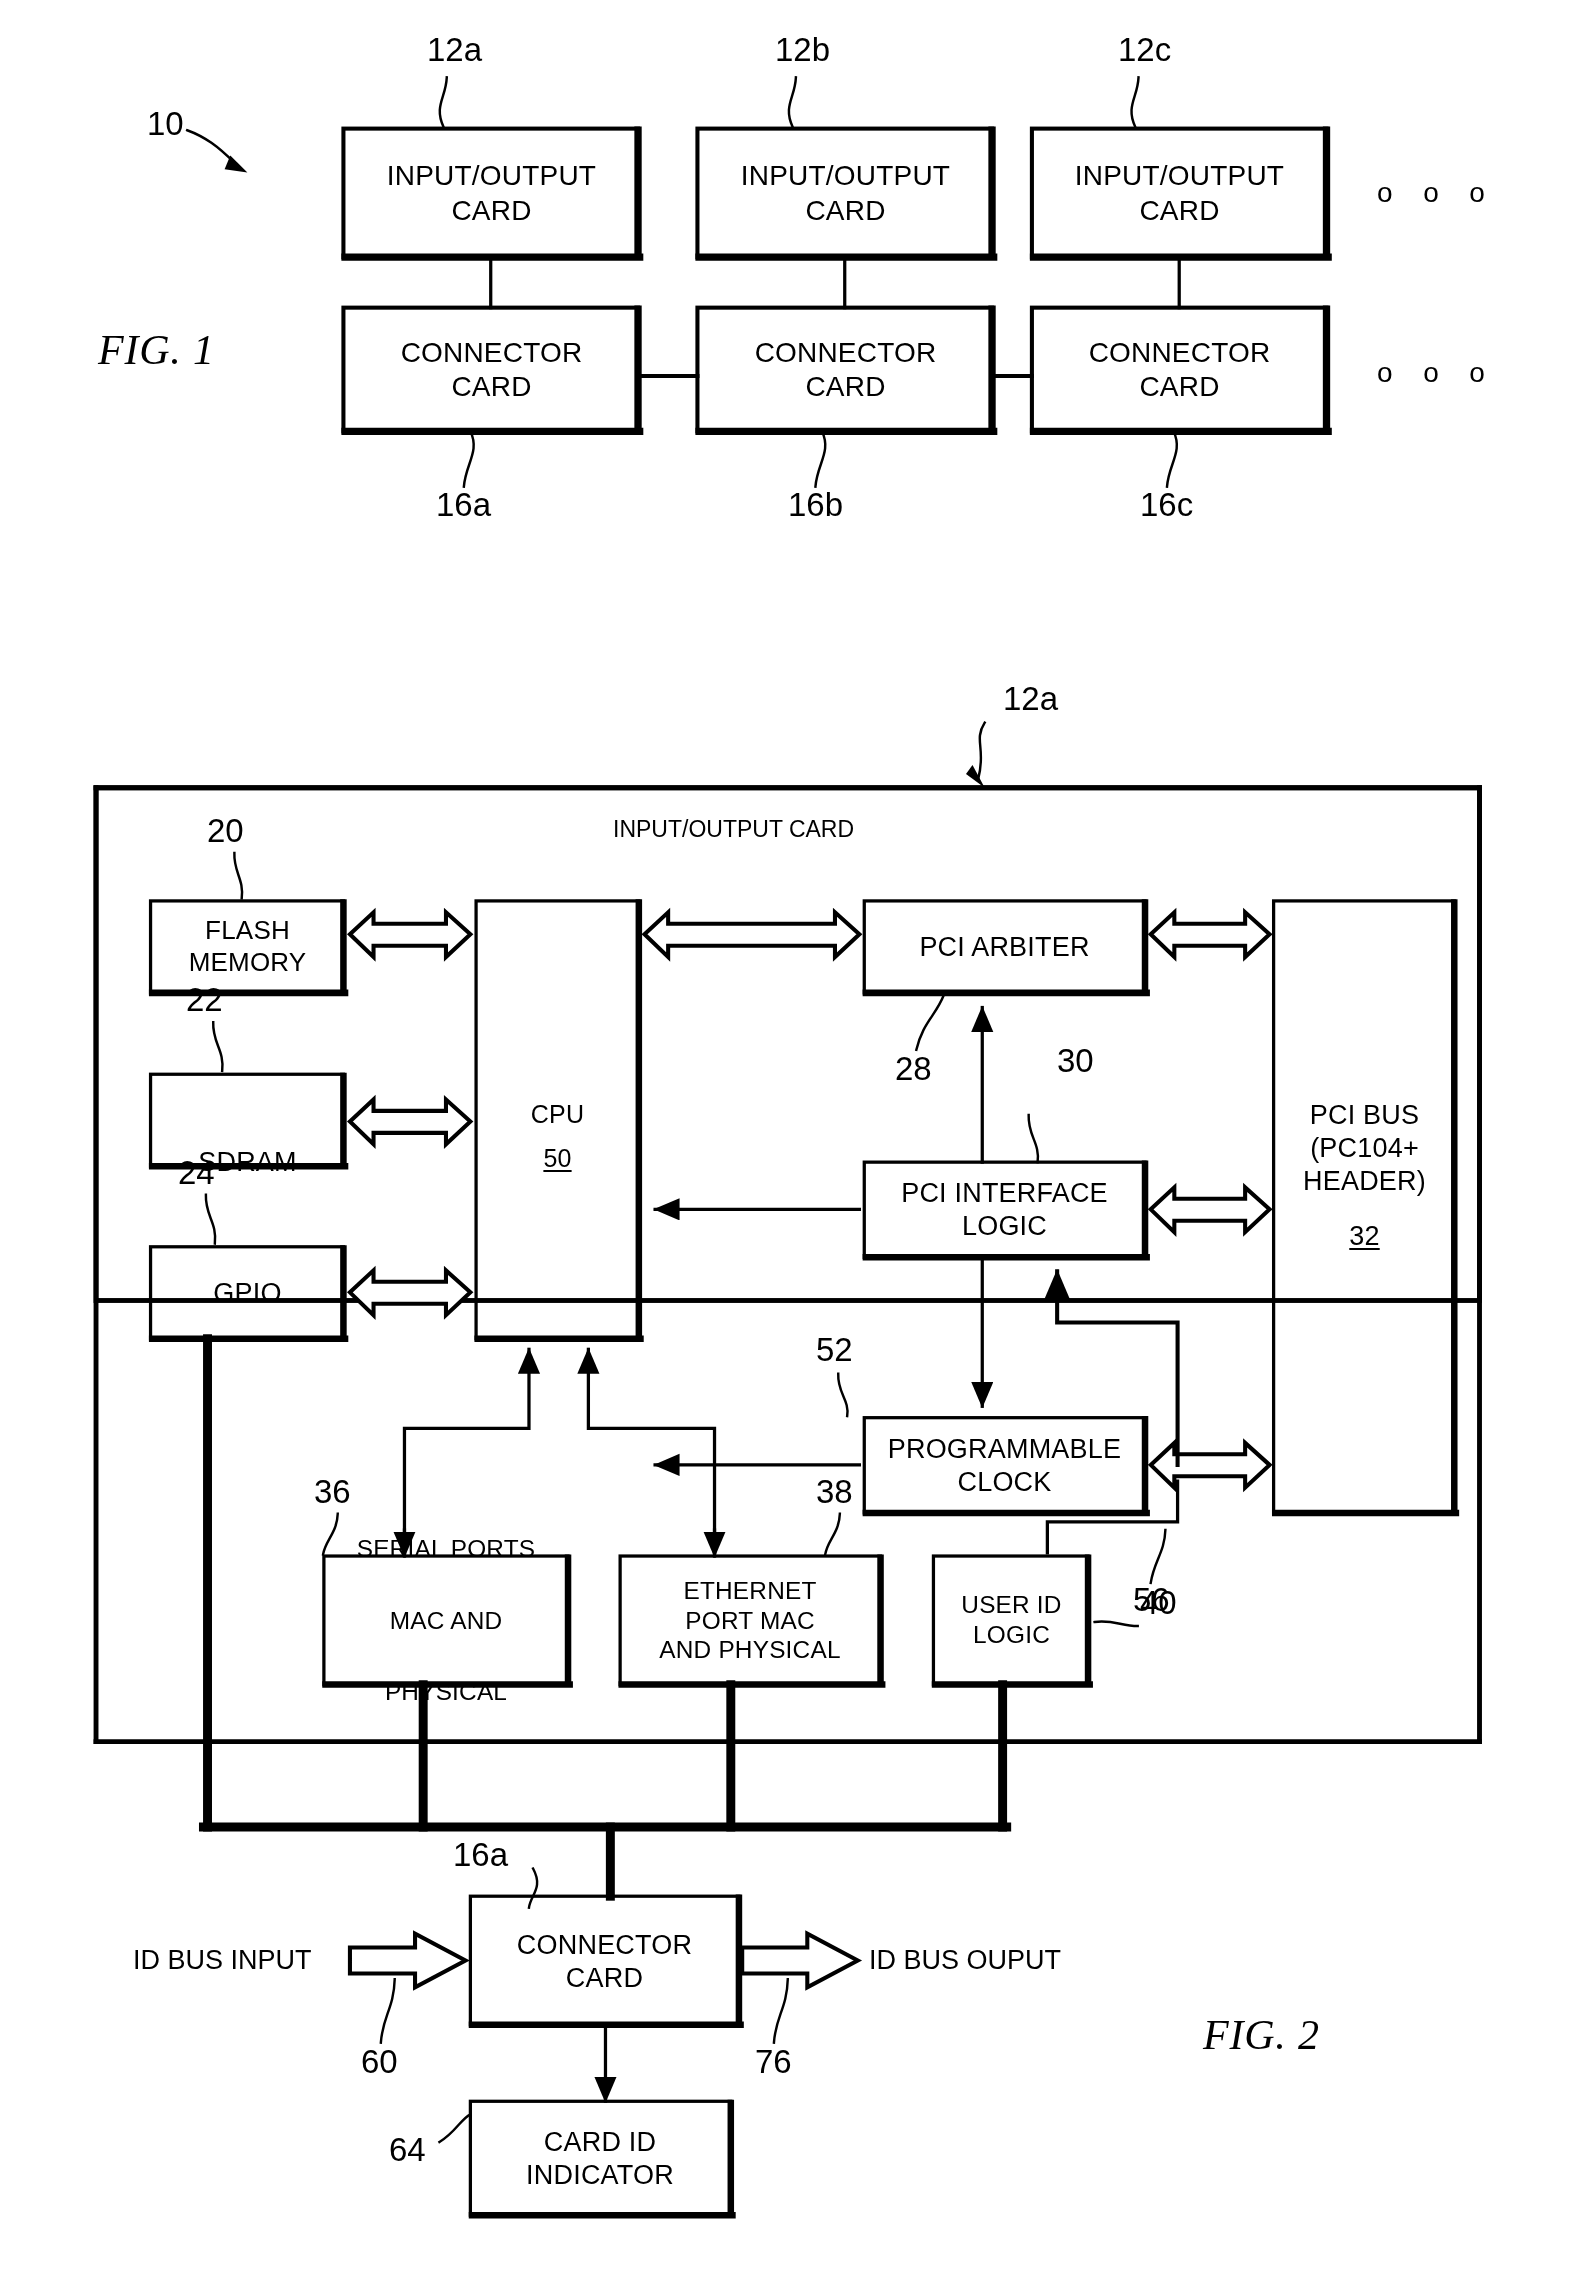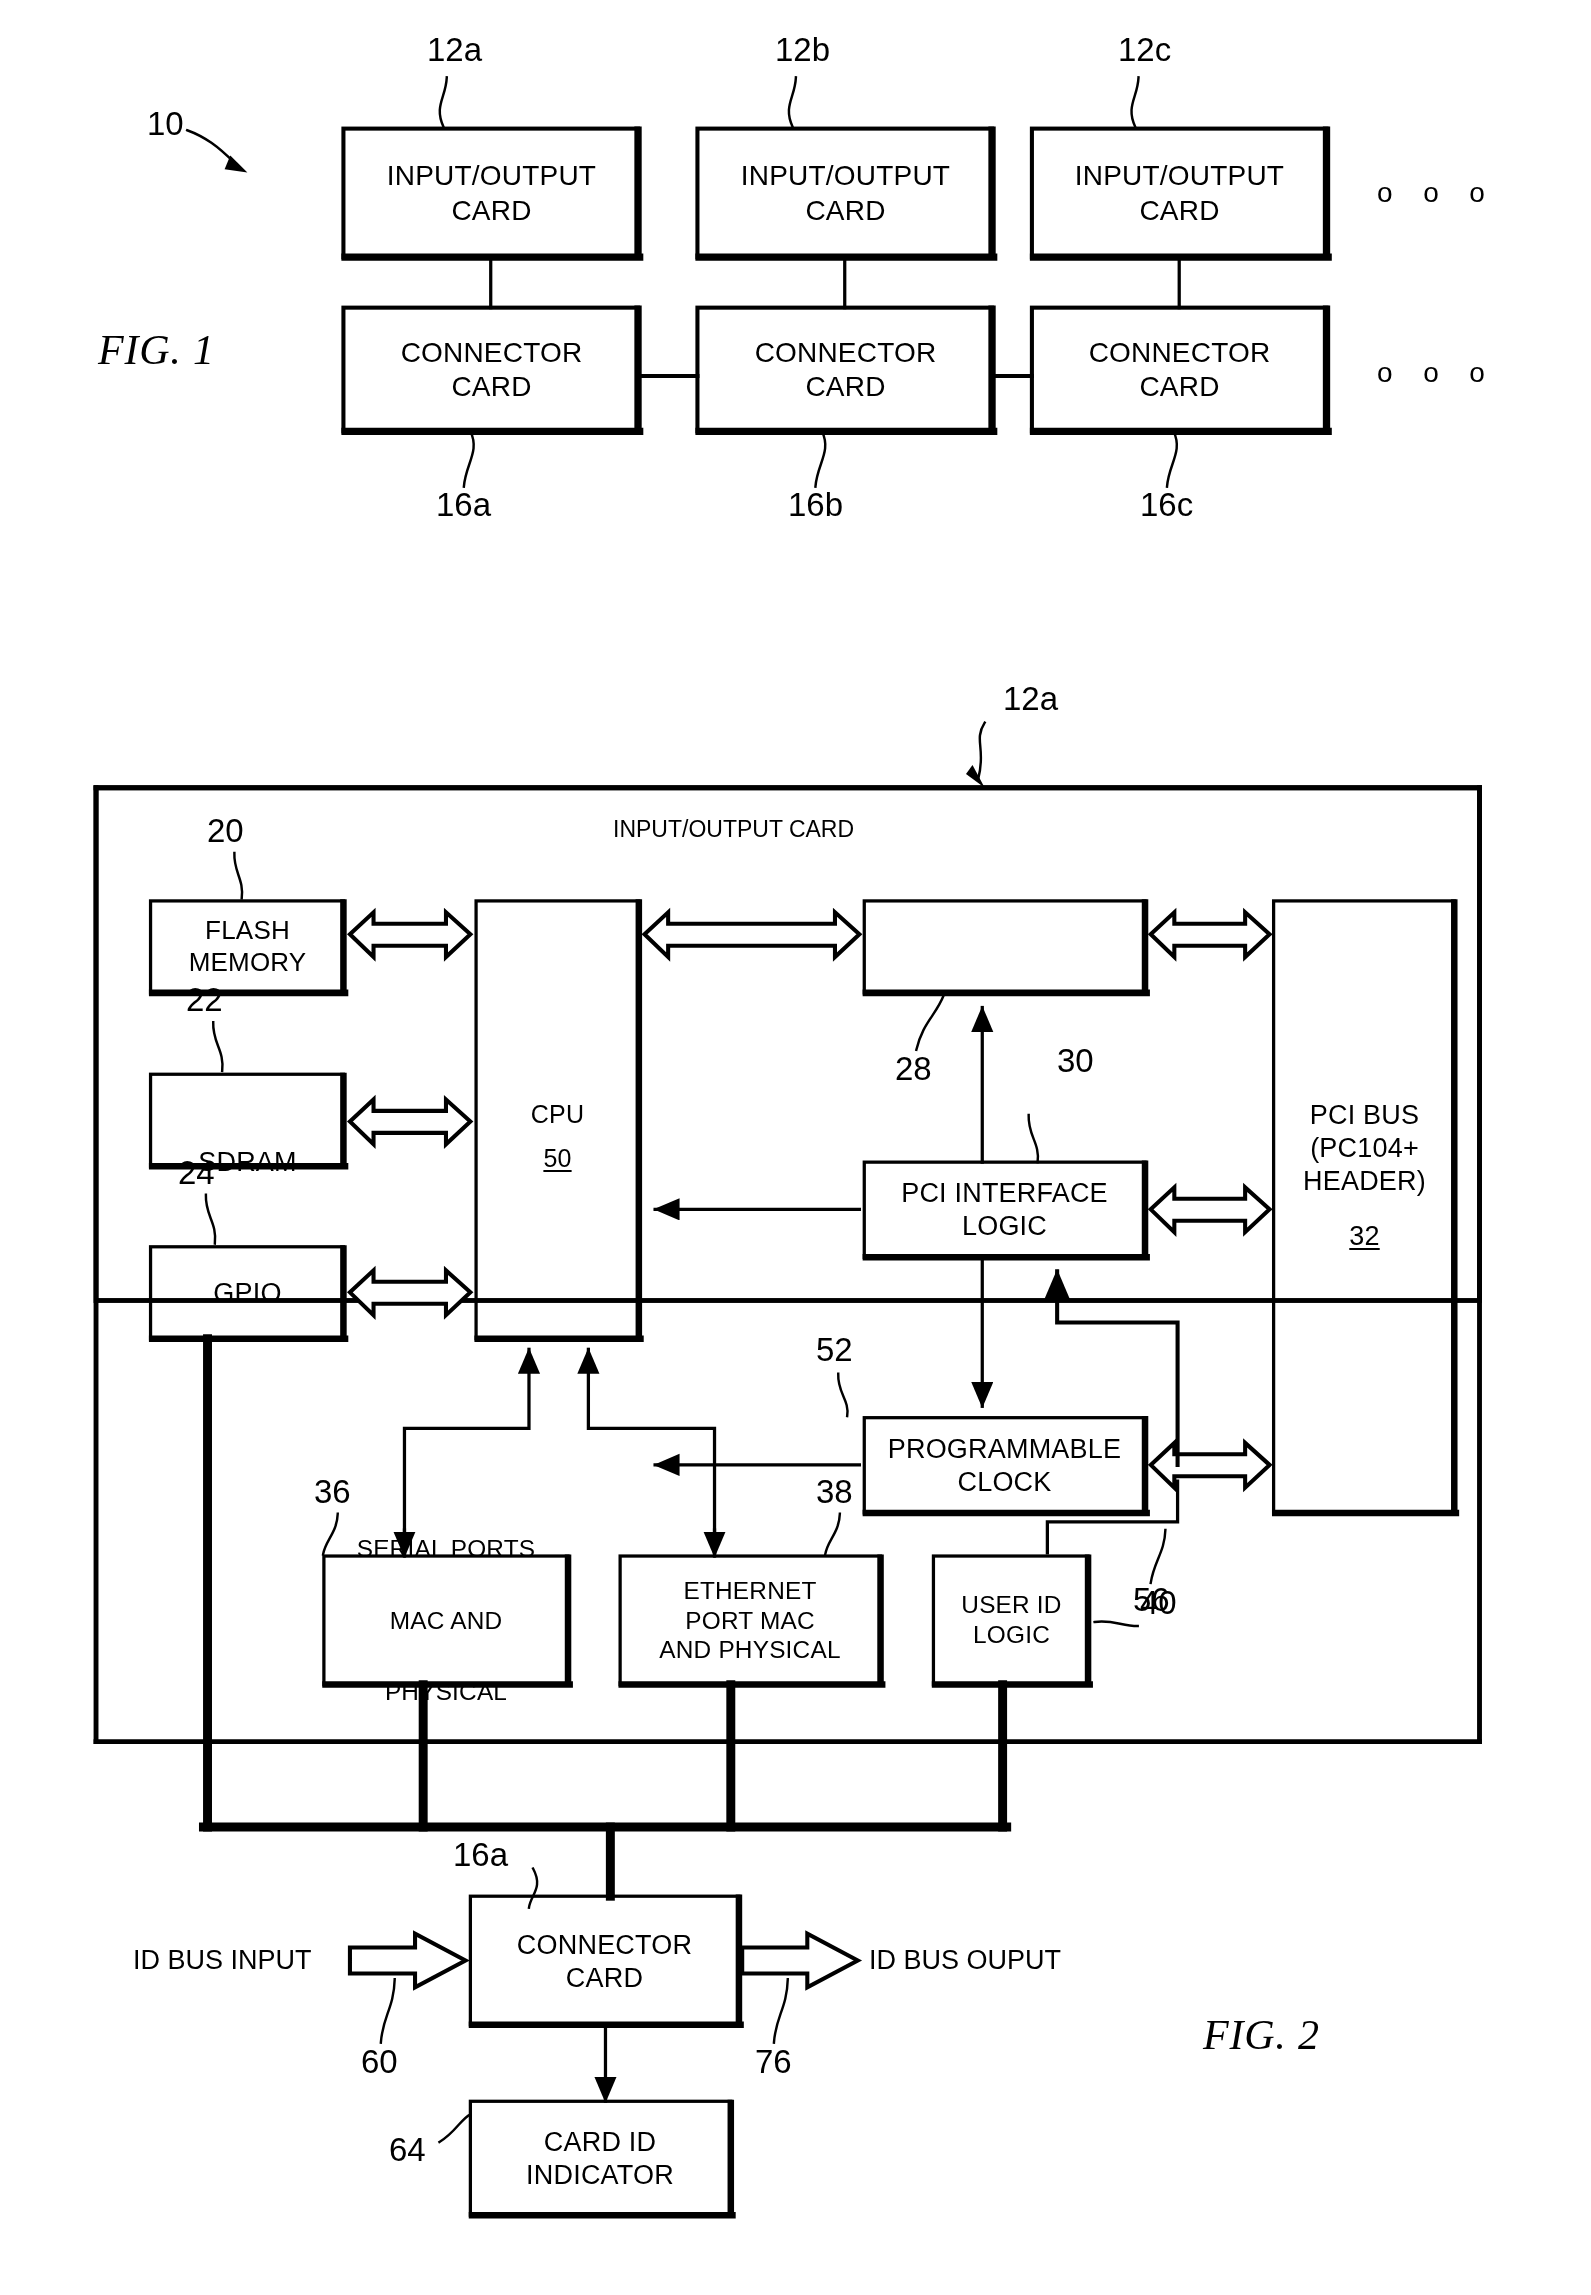--- a/index.html
+++ b/index.html
@@ -340,20 +340,23 @@
 
   <div class="blk-label t33" style="left:151px; top:1247px; width:193px; height:92px;">
     <span>GPIO</span>
   </div>
 
   <div class="blk-label t34" style="left:476px; top:1083px; width:163px; height:106px;">
     <span>CPU</span>
     <span class="underlined" style="margin-top:13px;">50</span>
   </div>
 
+  <div class="blk-label t33" style="left:864px; top:901px; width:281px; height:92px;">
+    <span>PCI ARBITER</span>
+  </div>
 
   <div class="blk-label t33" style="left:864px; top:1162px; width:281px; height:95px;">
     <span>PCI INTERFACE</span>
     <span>LOGIC</span>
   </div>
 
   <div class="blk-label t33" style="left:864px; top:1418px; width:281px; height:95px;">
     <span>PROGRAMMABLE</span>
     <span>CLOCK</span>
   </div>

